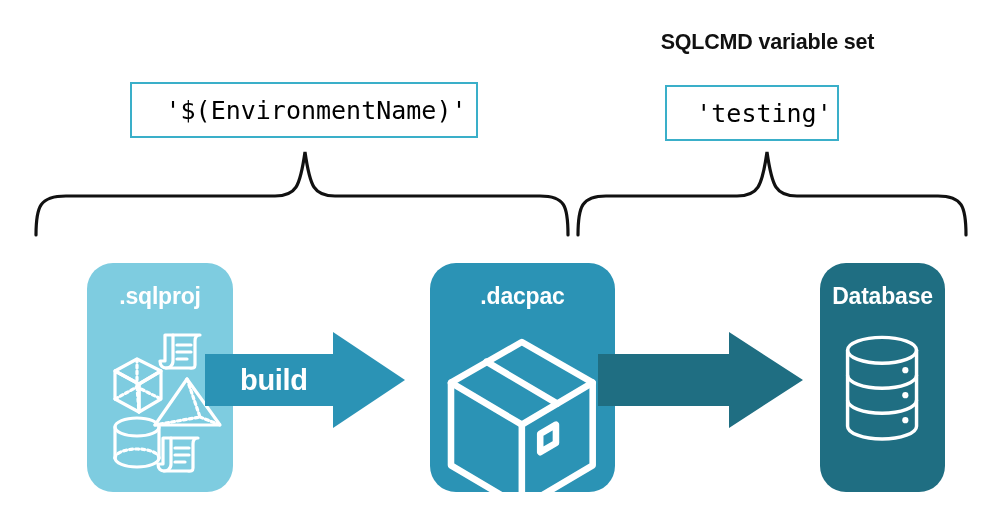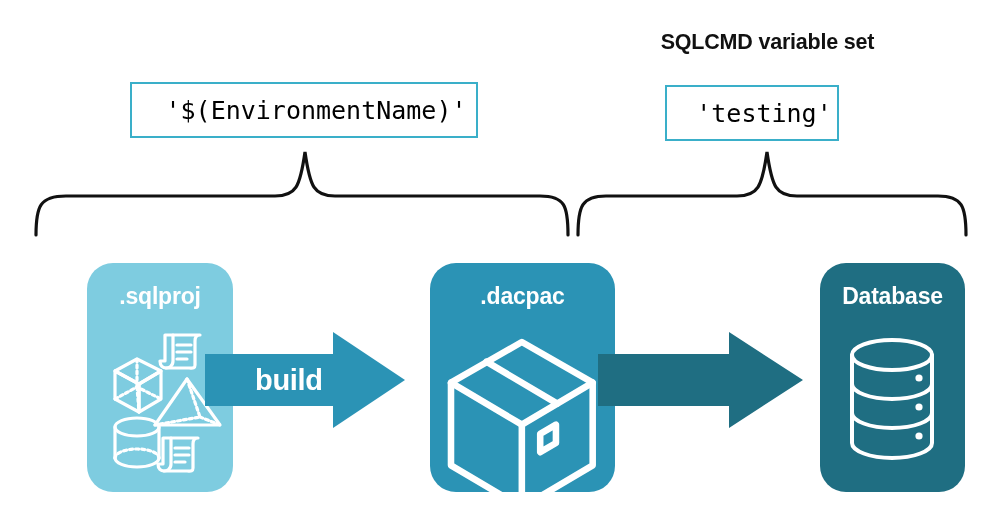--- a/index.html
+++ b/index.html
@@ -79,35 +79,34 @@
   }
   .stage-art {
     position: absolute;
     left: 0; right: 0;
     top: 58px;
     bottom: 10px;
   }
 
   #box-sqlproj  { left: 40px;  top: 263px; width: 146px; height: 229px; background: #7ECCE0; margin-left: 47px; }
   #box-dacpac   { left: 430px; top: 263px; width: 141px; height: 229px; background: #2B93B5; padding-left: 44px; }
-  #box-database { left: 820px; top: 263px; width: 145px; height: 229px; background: #1F6E82; }
+  #box-database { left: 820px; top: 263px; width: 125px; height: 229px; background: #1F6E82; }
 
   
   .arrow {
     position: absolute;
   }
   .arrow-text {
     position: absolute;
     font-family: "Liberation Sans", sans-serif;
     font-weight: bold;
     font-size: 29px;
     color: #ffffff;
     white-space: nowrap;
     letter-spacing: -0.3px;
-    margin-left: 15px;
   }
   #arrow-build  { left: 205px; top: 332px; width: 200px; height: 96px; }
   #arrow-deploy { left: 598px; top: 332px; width: 205px; height: 96px; }
   #arrow-build-label  { left: 240px; top: 364px; }
   #arrow-deploy-label { left: 624px; top: 364px; }
 </style>
 </head>
 <body>
 
 <div id="stage">

